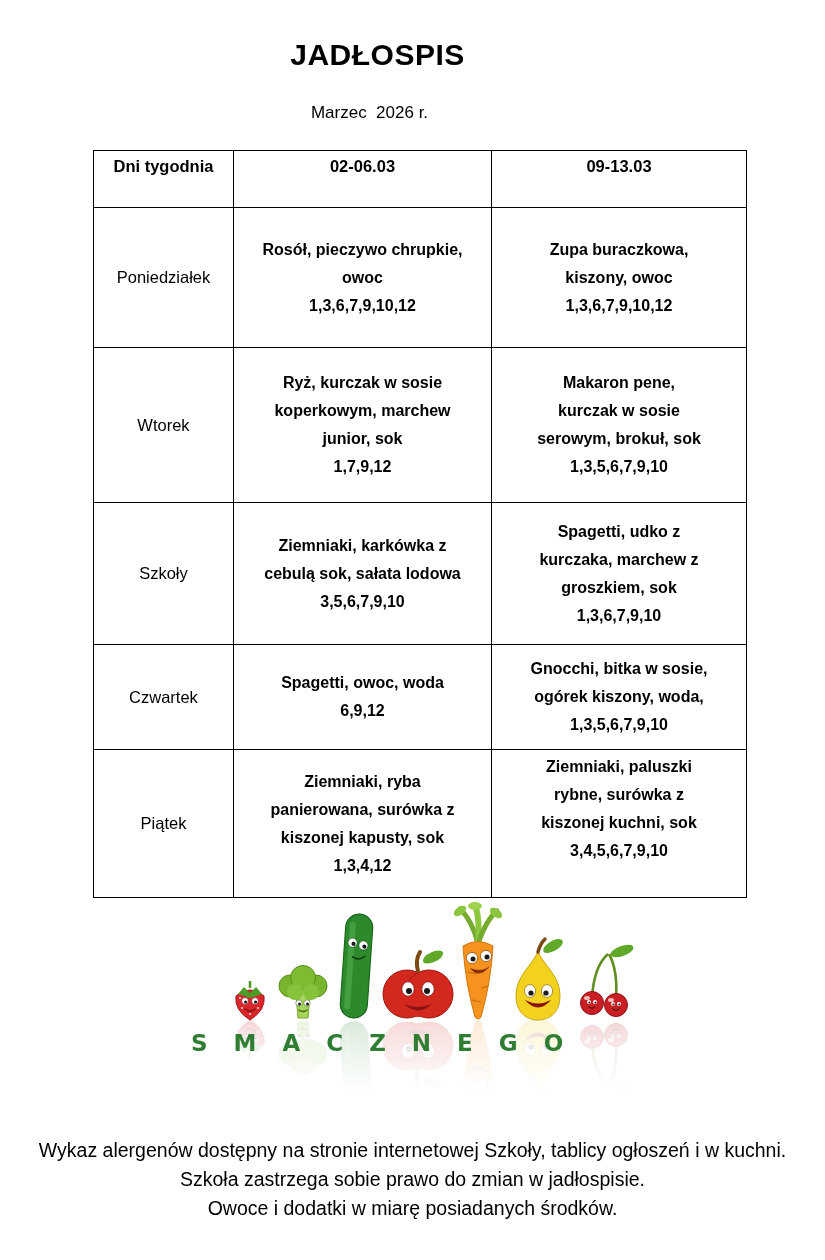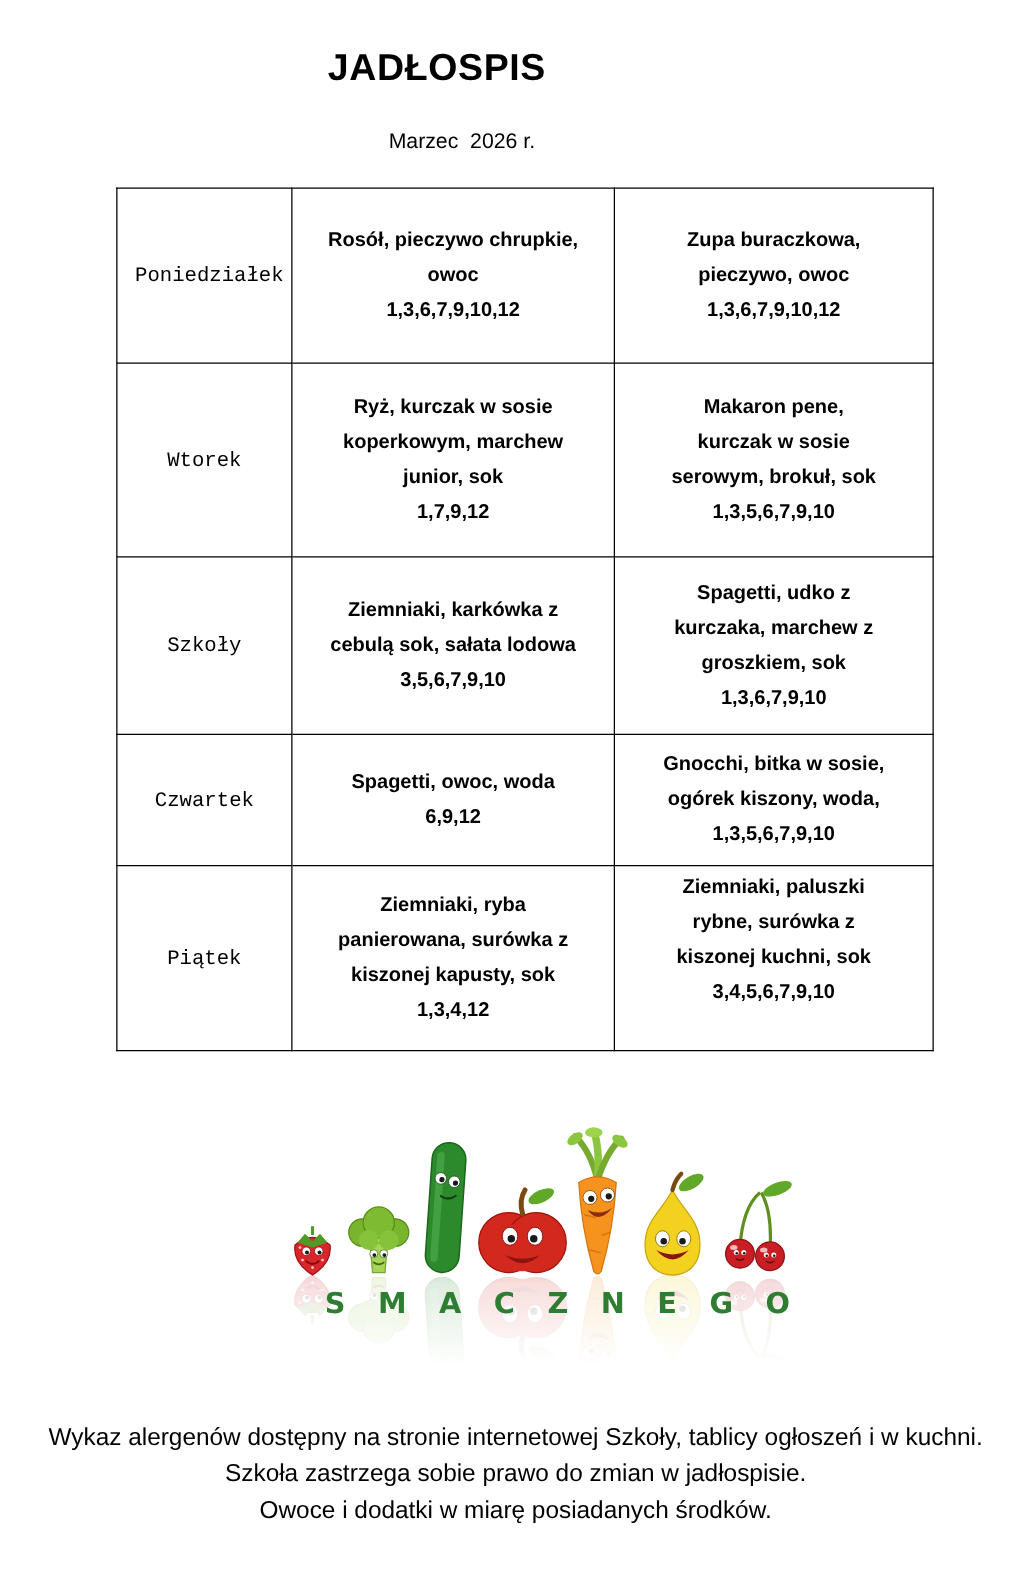--- a/index.html
+++ b/index.html
@@ -2,48 +2,48 @@
 <html><head>
 <meta charset="utf-8">
 <style>
   html,body{margin:0;padding:0;}
   body{
     width:825px;height:1260px;position:relative;background:#ffffff;
     font-family:"Liberation Sans",sans-serif;color:#000;overflow:hidden;
   }
   .doc-title{
     position:absolute;top:38px;left:0;width:699px;text-align:center;
-    font-size:30px;font-weight:bold;letter-spacing:0.5px;
+    font-size:30px;font-weight:bold;letter-spacing:0.5px;padding-left:28px;
   }
   .doc-subtitle{
     position:absolute;top:103px;left:0;width:739px;text-align:center;
     font-size:17px;white-space:pre;
   }
   table.menu-table{
     position:absolute;left:93px;top:150px;width:653px;
     border-collapse:collapse;table-layout:fixed;font-size:16px;
   }
   .menu-table td{border:1.5px solid #000;text-align:center;padding:0 14px;overflow:hidden;}
   .menu-table tr.hdr{height:57px;}
   .menu-table tr.hdr td{font-weight:bold;vertical-align:top;padding-top:6px;font-size:16.5px;}
   .menu-table tr.r1{height:140px;}
   .menu-table tr.r2{height:155px;}
   .menu-table tr.r3{height:142px;}
   .menu-table tr.r4{height:105px;}
   .menu-table tr.r5{height:148px;}
-  .menu-table td.day{vertical-align:middle;font-size:16.5px;font-family:Liberation Mono, monospace;}
+  .menu-table td.day{vertical-align:middle;font-size:16.5px;}
   .menu-table td.menu{vertical-align:middle;line-height:28px;white-space:pre-line;font-weight:bold;}
   .menu-table td.menu-top{vertical-align:top;padding-top:3px;}
   .illustration-svg{position:absolute;left:178px;top:900px;z-index:1;}
   .reflect-fade{
     position:absolute;left:178px;top:1026px;width:480px;height:80px;z-index:2;
     background:linear-gradient(to bottom, rgba(255,255,255,0.10), #ffffff 82%);
   }
   .smaczne-caption{
-    position:absolute;top:1030px;left:178px;width:480px;text-align:right;z-index:3;
+    position:absolute;top:1030px;left:178px;width:480px;text-align:left;z-index:3;
     font-family:"DejaVu Sans",sans-serif;font-weight:bold;font-size:23px;
     letter-spacing:26px;text-indent:13px;color:#2e7d32;
   }
   .doc-footer{
     position:absolute;top:1106px;left:0;width:825px;text-align:center;
     font-size:19.5px;line-height:29px;white-space:pre-line;margin-top:30px;
   }
 </style>
 </head>
 <body>
@@ -51,27 +51,32 @@
 <div class="doc-title">JADŁOSPIS</div>
 <div class="doc-subtitle">Marzec  2026 r.</div>
 
 <table class="menu-table">
   <colgroup>
     <col style="width:140px">
       <col style="width:258px">
       <col style="width:255px">
   </colgroup>
   <tbody>
+    <tr class="hdr">
+      <td>Dni tygodnia</td>
+      <td>02-06.03</td>
+      <td>09-13.03</td>
+    </tr>
     <tr class="r1">
       <td class="day">Poniedziałek</td>
       <td class="menu">Rosół, pieczywo chrupkie,
 owoc
 1,3,6,7,9,10,12</td>
       <td class="menu">Zupa buraczkowa,
-pieczywo, owoc
+kiszony, owoc
 1,3,6,7,9,10,12</td>
     </tr>
     <tr class="r2">
       <td class="day">Wtorek</td>
       <td class="menu">Ryż, kurczak w sosie
 koperkowym, marchew
 junior, sok
 1,7,9,12</td>
       <td class="menu">Makaron pene,
 kurczak w sosie

